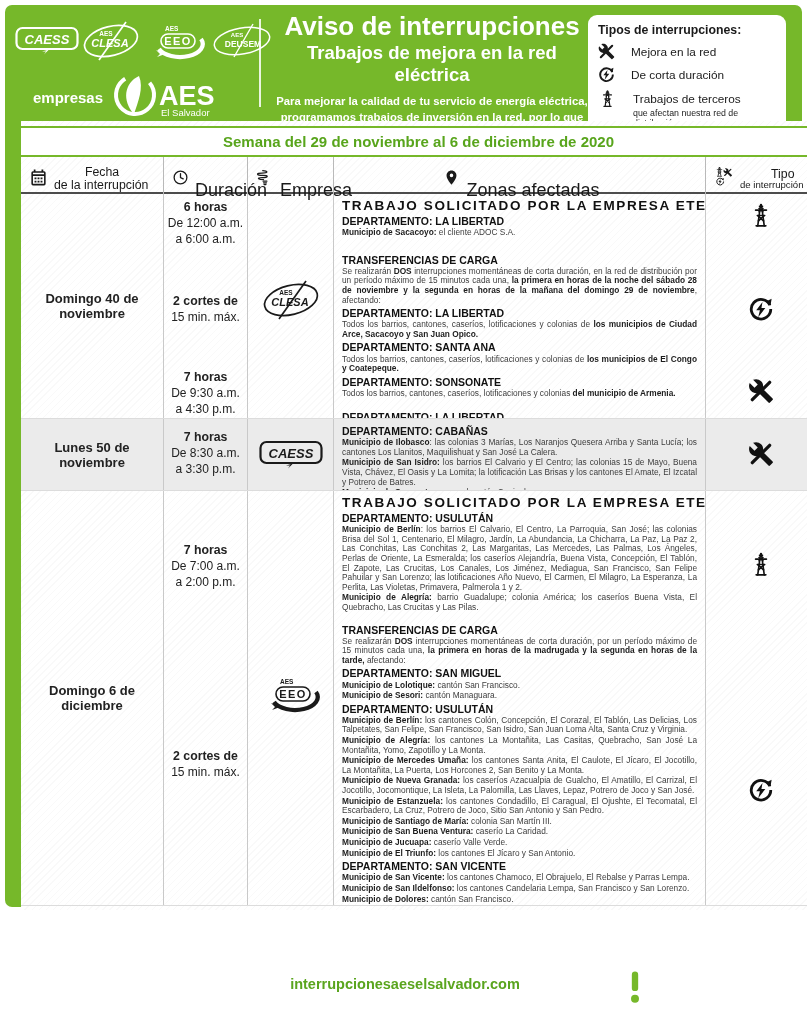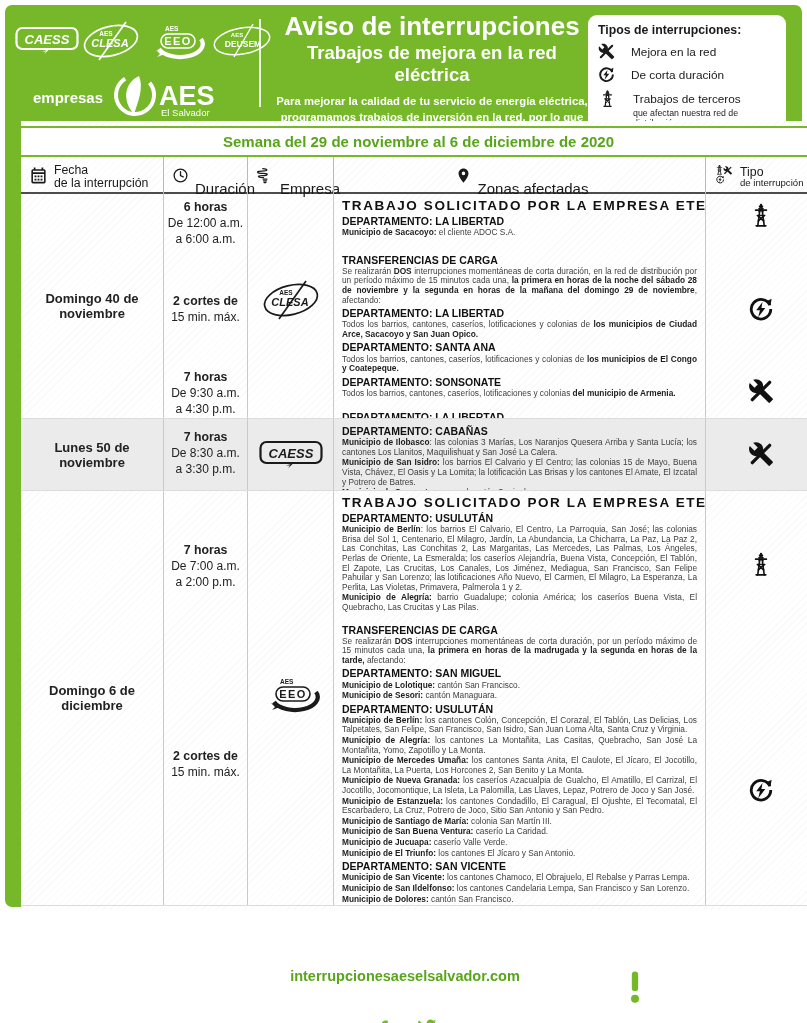--- a/index.html
+++ b/index.html
@@ -31,25 +31,25 @@
   .content { position:absolute; left:16px; top:116px; width:795px; height:789px; background:#fff;
     background-image:repeating-linear-gradient(135deg, rgba(120,120,120,.045) 0 1px, transparent 1px 5px); }
   .week-banner { margin-top:5px; height:31px; border-top:2px solid #76b82a; border-bottom:2px solid #76b82a;
     display:flex; align-items:center; justify-content:center; background:#fff; }
   .week-text { color:#58a51c; font-size:15px; font-weight:bold; }
 
   .thead { display:grid; grid-template-columns:142px 84px 86px 372px 111px; height:37px; border-bottom:2px solid #4d4d4d; background:transparent; }
   .th { display:flex; align-items:center; gap:6px; padding:0 4px 0 8px; color:#1a1a1a; }
   .th + .th { border-left:1px solid #b9b9b9; }
   .th-2line { display:flex; flex-direction:column; line-height:1.05; }
-  .th-l1 { font-size:12.3px; }
+  .th-l1 { font-size:12.3px;margin-left:31px; }
   .th-l2 { font-size:12.3px; }
   .th-sub { font-size:9.6px; }
   .th-zones { justify-content:center; }
-  .th-label { font-size:15px;margin-top:23px; }
+  .th-label { font-size:18px;margin-top:23px; }
 
   .tbody {}
   .trow { display:grid; grid-template-columns:142px 84px 86px 372px 111px; position:relative; border-bottom:1px solid #dcdcdc; }
   .trow.shaded { background:#ebebeb; }
   .c { position:relative; height:100%; overflow:hidden; }
   .c + .c { border-left:1px solid #c9c9c9; }
   .date-cell { display:flex; align-items:center; justify-content:center; }
   .date-text { font-size:13px; font-weight:bold; color:#222; text-align:center; padding:0 4px; }
   .dur-block { position:absolute; left:0; width:100%; text-align:center; line-height:1.3; color:#222; }
   .dur-strong { font-size:12.3px; font-weight:bold; }
@@ -64,21 +64,21 @@
   .z-para b { color:#1c1c1c; }
   .z-gap {}
 
   
   .ftr { position:absolute; left:0; top:905px; width:797px; height:108px; color:#fff; }
   .ftr::after { content:""; position:absolute; left:0; bottom:5px; height:2px; width:100%; background:rgba(255,255,255,.35); }
   .phone-block { position:absolute; left:22px; top:26px; width:180px; }
   .phone-box { border:3px solid #fff; border-radius:10px; padding:1px 8px; font-size:33px; font-weight:bold; letter-spacing:1px; text-align:center; }
   .consult { position:absolute; left:240px; top:12px; width:320px; text-align:center; }
   .consult-1 { font-size:14.5px; font-weight:bold; }
-  .site-box { display:inline-block; background:#fff; color:#5aa51e; font-size:14.5px; font-weight:bold; padding:2px 10px; margin-top:12px; }
+  .site-box { display:inline-block; background:#fff; color:#5aa51e; font-size:14.5px; font-weight:bold; padding:2px 10px; margin-top:20px; }
   .consult-2 { font-size:13.5px; font-weight:bold; margin-top:5px; }
   .socials { display:flex; justify-content:center; gap:14px; margin-top:7px; }
   .social { width:30px; height:30px; display:inline-flex; cursor:pointer; }
   .caution { position:absolute; right:14px; top:20px; width:185px; display:flex; align-items:flex-end; gap:8px; }
   .caution-text { text-align:center; line-height:1.25; }
   .caution-title { font-size:19px; font-weight:bold; }
   .caution-body { font-size:10.3px; font-weight:bold; }
 </style>
 </head>
 <body>

